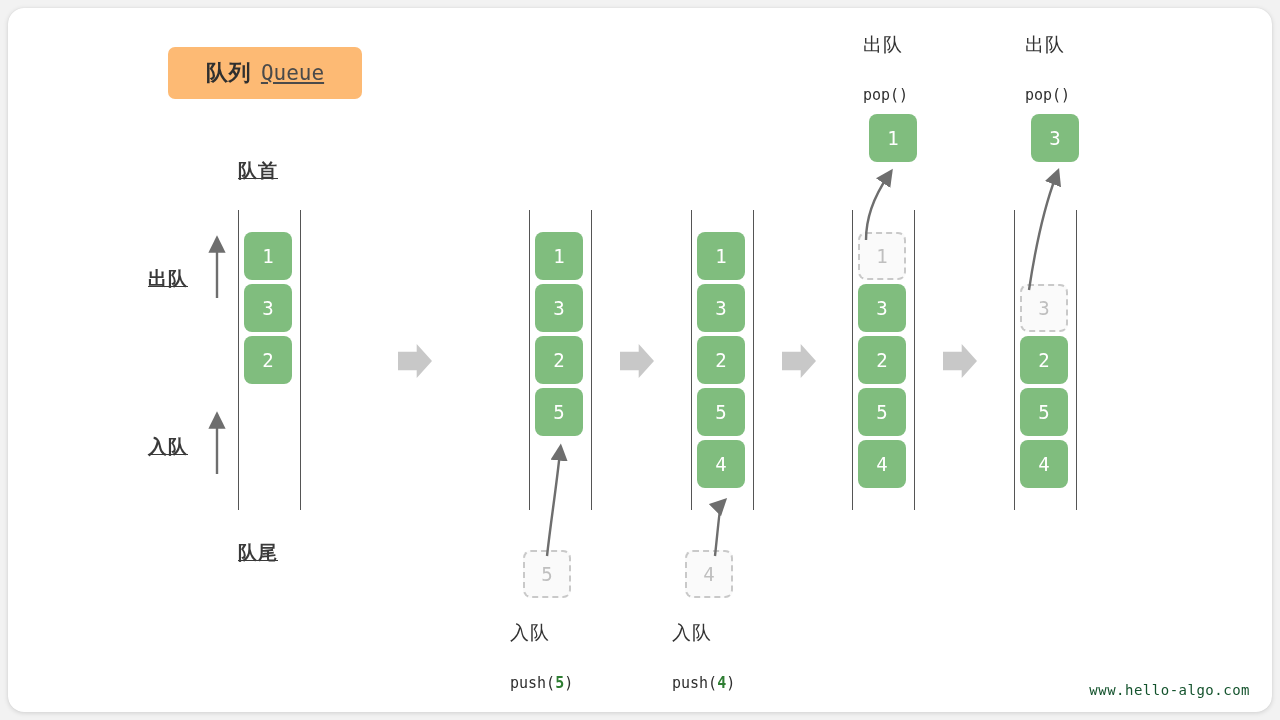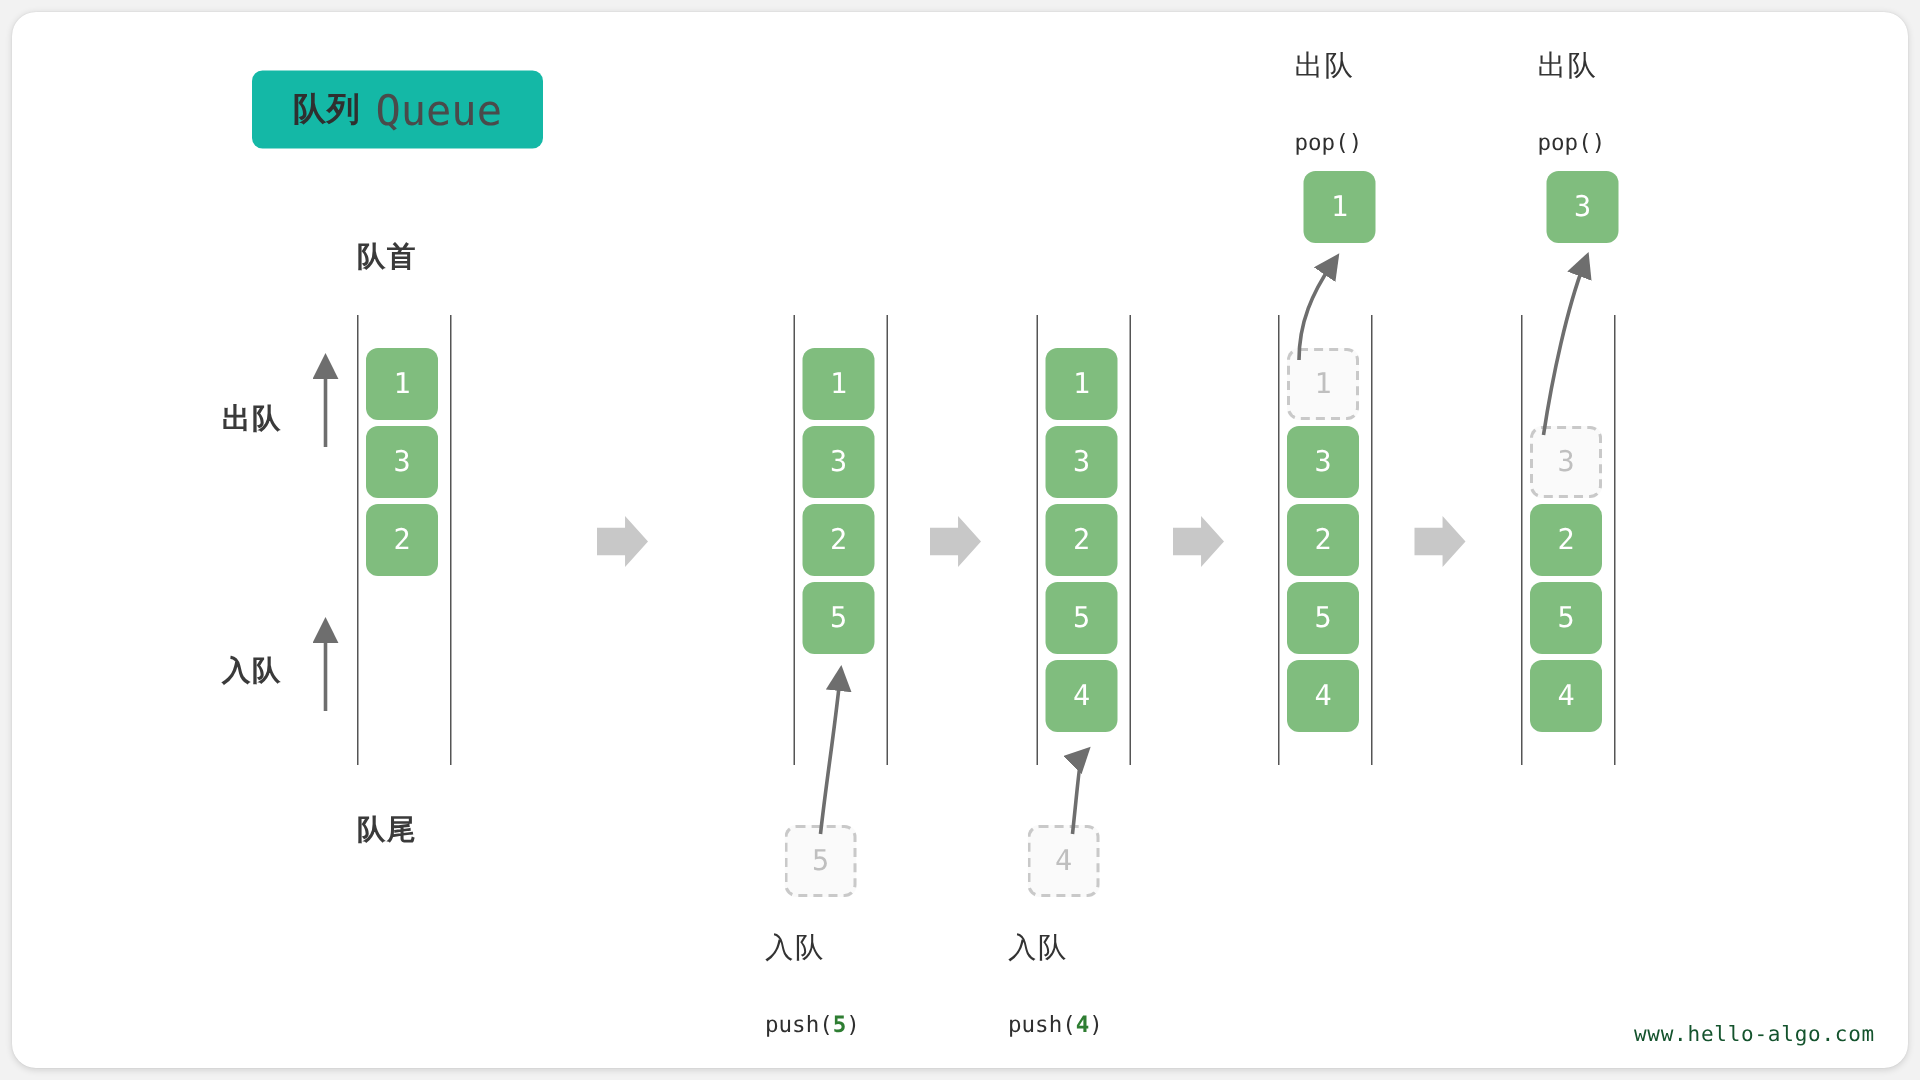--- a/index.html
+++ b/index.html
@@ -30,44 +30,46 @@
     box-shadow: 0 1px 5px rgba(0,0,0,0.14), 0 0 1px rgba(0,0,0,0.10);
   }
 
   
   .title-badge {
     position: absolute;
     left: 168px;
     top: 47px;
     width: 194px;
     height: 52px;
-    background: #14b8a6;
+    background: #fdba74;
     border-radius: 7px;
     display: flex;
     align-items: center;
     justify-content: center;
     gap: 10px;
   }
   .title-cn {
     font-size: 22px;
     font-weight: bold;
     color: #2f2f2f;
     letter-spacing: 0.5px;
   }
   .title-en {
     font-family: "DejaVu Sans Mono", "Liberation Mono", monospace;
-    font-size: 28px;
+    font-size: 21px;
     color: #4a4a4a;
+    text-decoration: underline;
   }
 
   
   .lbl {
     position: absolute;
     color: #3a3a3a;
     white-space: nowrap;
+    text-decoration: underline;
   }
   .lbl-head, .lbl-tail {
     font-size: 19px;
     font-weight: bold;
     letter-spacing: 1px;
   }
   .lbl-side {
     font-size: 19px;
     font-weight: bold;
     letter-spacing: 1px;

